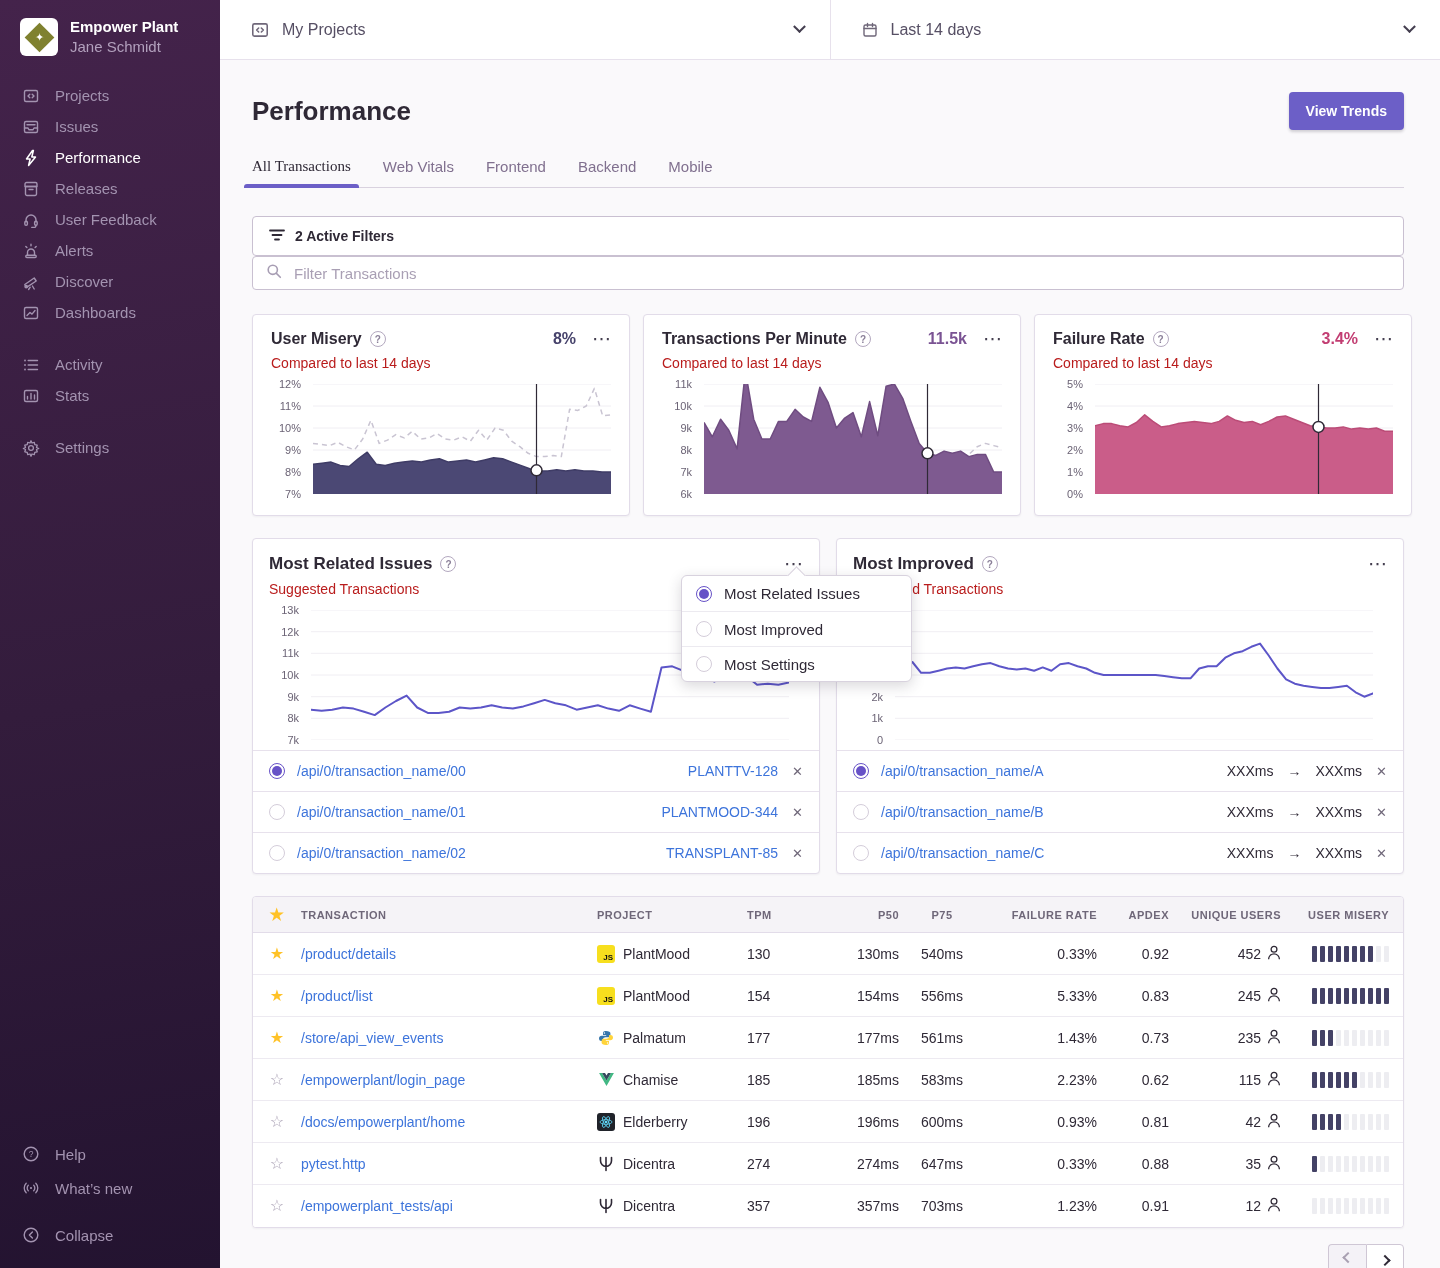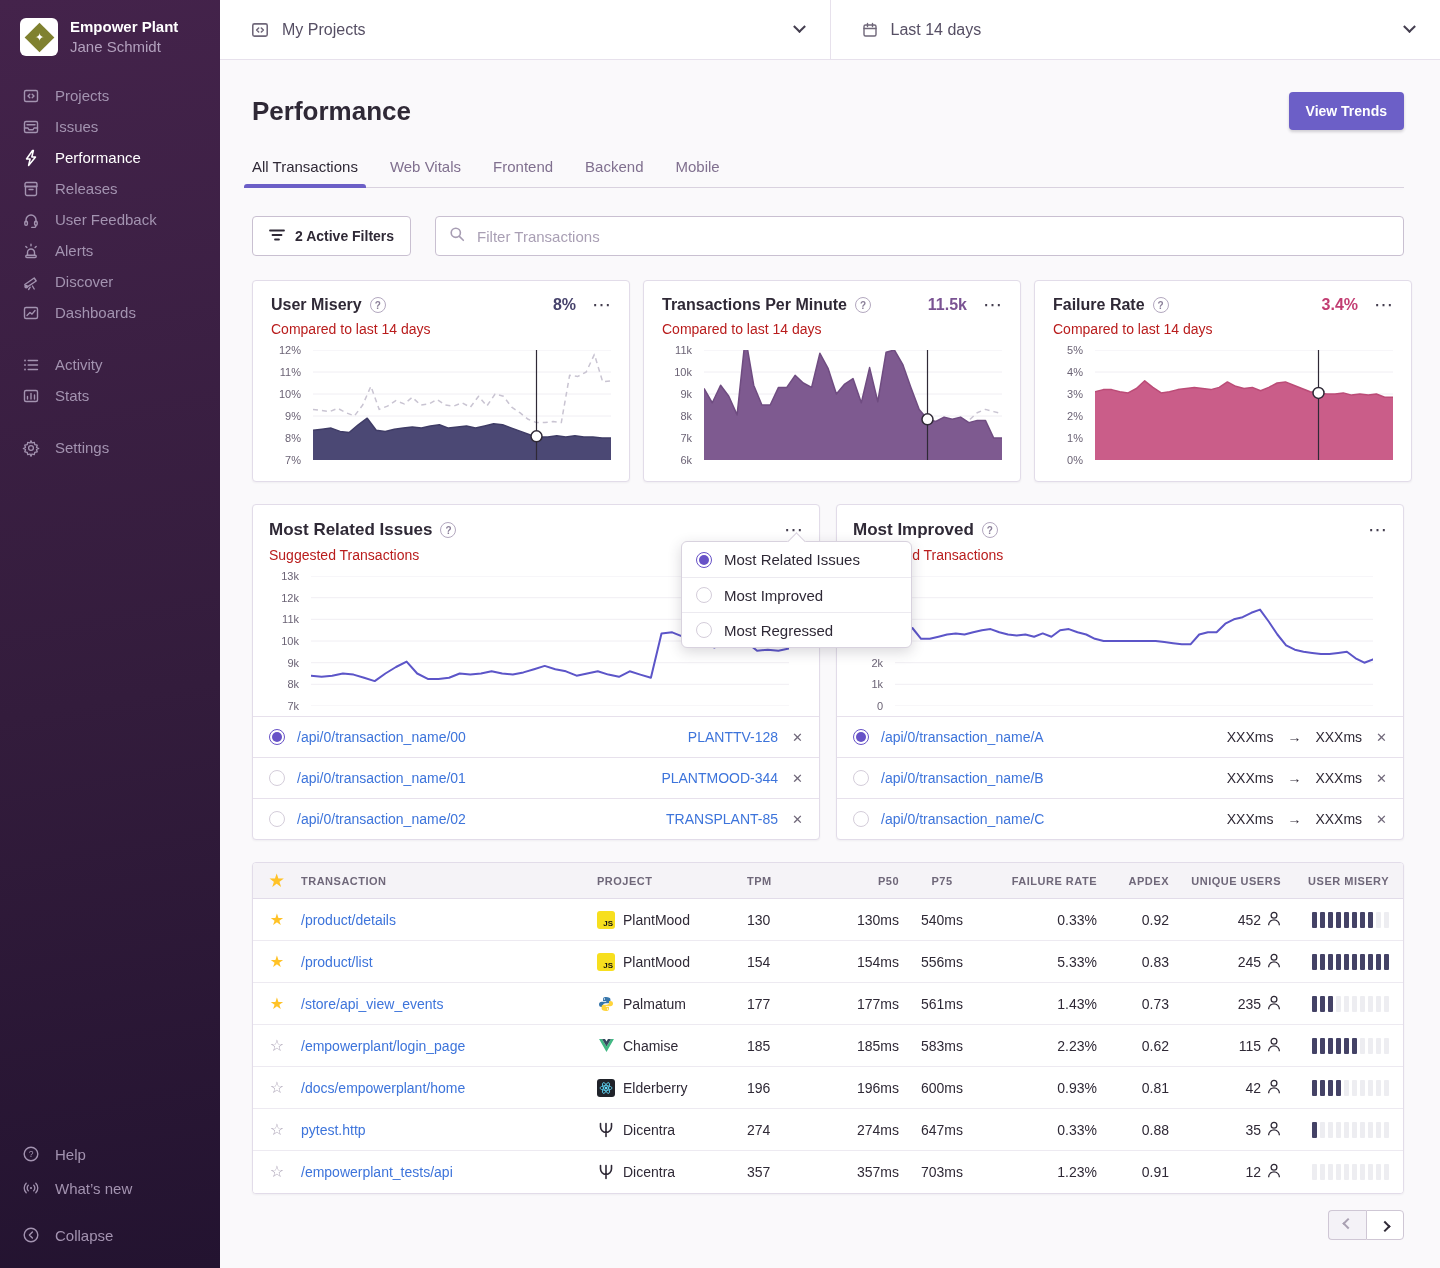--- a/index.html
+++ b/index.html
@@ -45,26 +45,26 @@
   .tb-sec .chev { margin-left:auto; }
 
   
   .content { flex:1; padding:0 36px 0 32px; position:relative; overflow:hidden; }
   .page-head { display:flex; align-items:center; justify-content:space-between; margin-top:32px; }
   .page-title { font-size:26px; font-weight:600; color:#2f2936; margin:0; }
   .btn-trends { background:#6c5fc7; color:#fff; font-family:inherit; font-weight:bold; font-size:14px; border:none; border-radius:4px; padding:11px 17px; cursor:pointer; box-shadow:0 2px 3px rgba(47,41,54,.2); }
 
   .tabs { display:flex; gap:32px; margin-top:22px; border-bottom:1px solid #d9d2df; }
   .tab { font-size:15px; color:#80708f; padding:6px 0 12px; position:relative; cursor:pointer; }
-  .tab.active { color:#2f2936; }
+  .tab.active { color:#2f2936;font-family:Liberation Serif, serif; }
   .tab.active::after { content:''; position:absolute; left:-8px; right:-8px; bottom:-1px; height:4px; background:#6c5fc7; border-radius:3px 3px 0 0; }
 
-  .filter-row { display:flex; gap:24px; margin-top:28px; }
+  .filter-row { display:flex; gap:0; margin-top:28px;flex-direction:column; }
   .btn-filters { display:flex; align-items:center; gap:10px; background:#fff; border:1px solid #c9c0d1; border-radius:4px; height:40px; padding:0 16px; font-family:inherit; font-size:14px; font-weight:bold; color:#2f2936; cursor:pointer; }
-  .search { flex:1; display:flex; align-items:center; gap:10px; background:#fff; border:1px solid #c9c0d1; border-radius:4px; height:40px; padding:16px 13px; }
+  .search { flex:1; display:flex; align-items:center; gap:10px; background:#fff; border:1px solid #c9c0d1; border-radius:4px; height:40px; padding:6px 13px; }
   .search input { border:none; outline:none; flex:1; font-family:inherit; font-size:15px; color:#2f2936; background:transparent; }
   .search input::placeholder { color:#a99fb4; }
 
   .card { background:#fff; border:1px solid #e2dce9; border-radius:4px; box-shadow:0 1px 2px rgba(47,41,54,.05); }
 
   
   .metric-row { display:flex; gap:13px; margin-top:24px; }
   .metric-card { flex:1; height:202px; padding:15px 18px; }
   .mc-top { display:flex; align-items:center; }
   .mc-title { font-size:16px; font-weight:bold; color:#2f2936; display:flex; align-items:center; gap:8px; }
@@ -589,21 +589,21 @@
             <div class="popup-item">
               <span class="radio sel"></span>
               <span>Most Related Issues</span>
             </div>
             <div class="popup-item">
               <span class="radio"></span>
               <span>Most Improved</span>
             </div>
             <div class="popup-item">
               <span class="radio"></span>
-              <span>Most Regressed</span>
+              <span>Most Settings</span>
             </div>
           </div>
       </div>
 
       <div class="card table-card">
         <div class="t-head">
             <span class="c-star">
               <span class="star gold">★</span>
             </span>
             <span class="c-tx">TRANSACTION</span>

